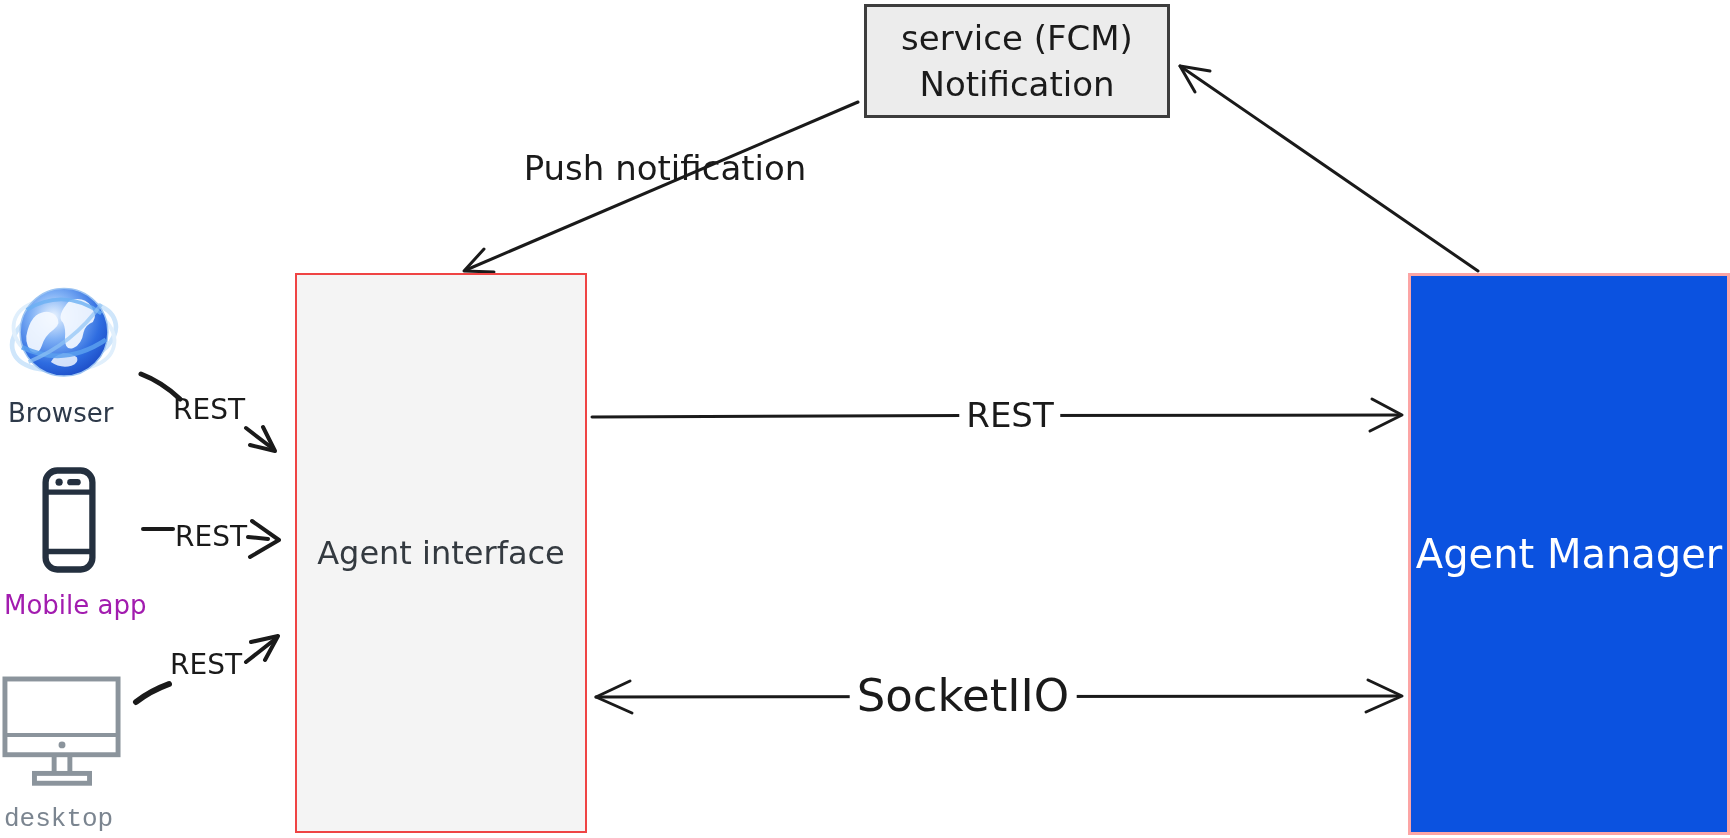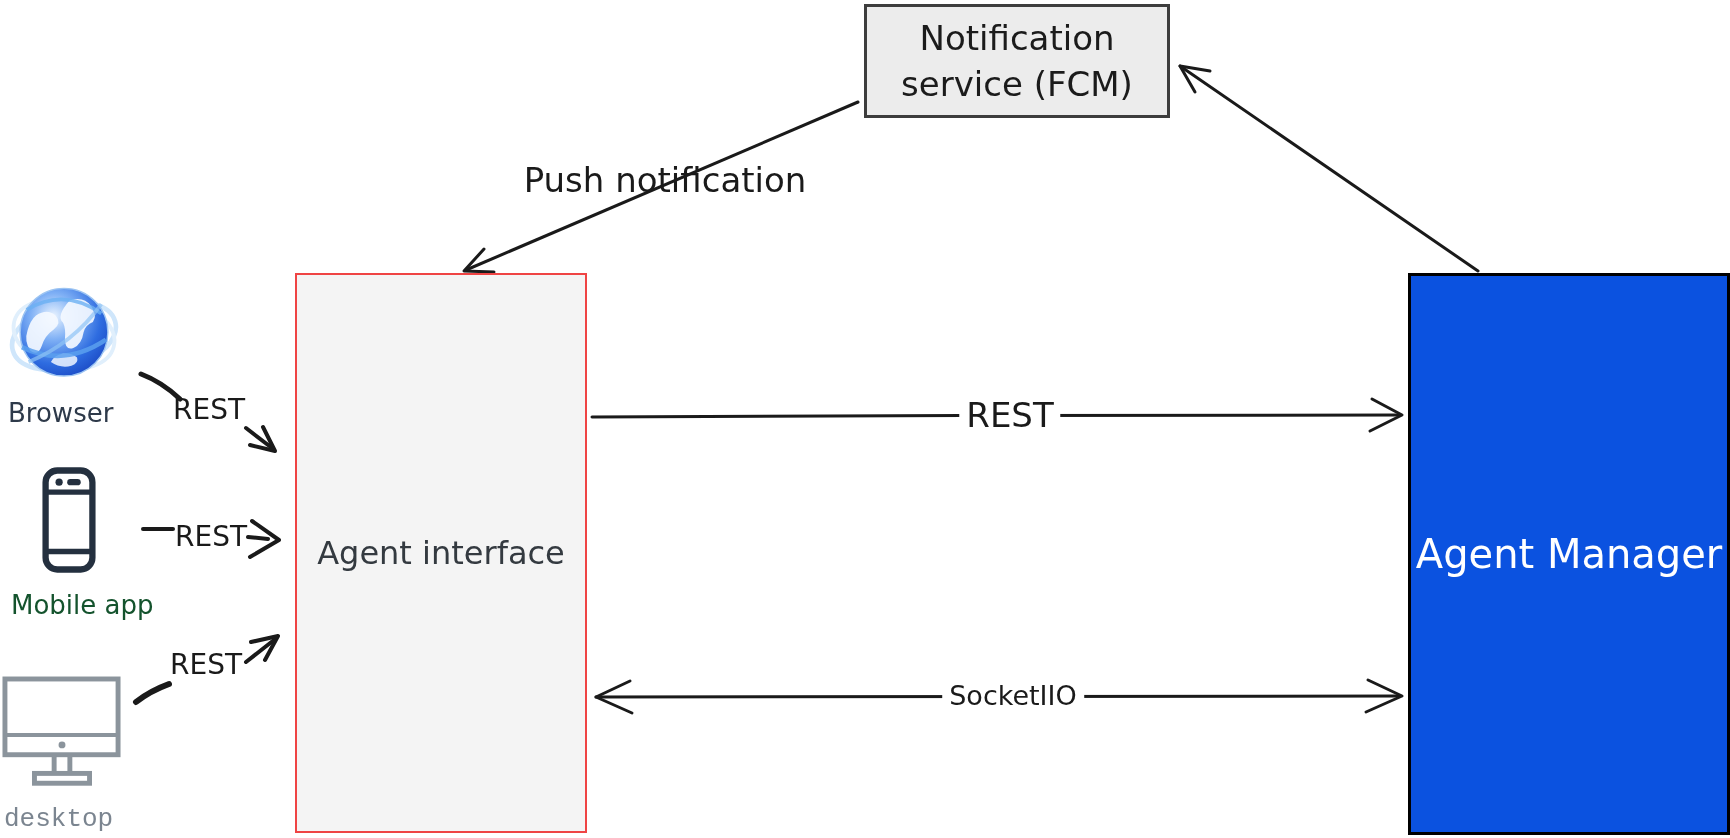--- a/index.html
+++ b/index.html
@@ -28,55 +28,55 @@
     background: #ececec; border: 3px solid #3d3d3d;
     color: #1b1b1b; font-size: 34px; line-height: 46px;
   }
   .node-interface {
     left: 295px; top: 273px; width: 292px; height: 560px;
     background: #f4f4f4; border: 2px solid #ef4444;
     color: #343a40; font-size: 32px;
   }
   .node-manager {
     left: 1408px; top: 273px; width: 322px; height: 562px;
-    background: #0b52e0; border: 3px solid #000000;
+    background: #0b52e0; border: 3px solid #fca5a5;
     color: #ffffff; font-size: 40px;
   }
 
   .edge-label {
     position: absolute;
     transform: translate(-50%, -50%);
     z-index: 3;
     color: #1a1a1a;
     background: #ffffff;
     padding: 2px 7px;
     white-space: nowrap;
   }
   .edge-label.plain { background: transparent; padding: 0; }
-  .lbl-push   { left: 665px;  top: 180px; font-size: 34px; }
+  .lbl-push   { left: 665px;  top: 168px; font-size: 34px; }
   .lbl-rest   { left: 1010px; top: 415px; font-size: 34px; }
-  .lbl-socket { left: 1013px; top: 695px; font-size: 27px; }
+  .lbl-socket { left: 963px; top: 695px; font-size: 45px; }
   .lbl-rest-browser { left: 209px; top: 409px; font-size: 28px; }
   .lbl-rest-mobile  { left: 211px; top: 536px; font-size: 28px; }
   .lbl-rest-desktop { left: 206px; top: 664px; font-size: 28px; }
 
   .client-icon { position: absolute; z-index: 2; }
   .icon-browser { left: 8px;  top: 276px; }
   .icon-mobile  { left: 42px; top: 464px; }
   .icon-desktop { left: 2px;  top: 676px; }
 
   .client-label {
     position: absolute;
     z-index: 2;
     text-align: left;
     font-size: 26px;
     white-space: nowrap;
   }
   .lbl-browser { left: 8px;  top: 398px; width: 112px; color: #2e3a4a; }
-  .lbl-mobile  { left: 11px;  top: 590px; width: 132px; color: #14532d; }
+  .lbl-mobile  { left: 4px;  top: 590px; width: 132px; color: #a21caf; }
   .lbl-desktop { left: 4px;  top: 804px; width: 118px; color: #7b8590; font-family: Liberation Mono, monospace; }
 </style>
 </head>
 <body>
 
 <div id="canvas">
 
   <svg id="wires" width="1730" height="838" viewBox="0 0 1730 838" fill="none" stroke="#1a1a1a" stroke-width="3" stroke-linecap="round" stroke-linejoin="round">
 
     <g>
@@ -113,22 +113,22 @@
     </g>
 
     <g stroke-width="4">
       <path d="M136 702 Q150 691 169 684" stroke-width="6"></path>
       <path d="M246 662 L274 640"></path>
       <path d="M265 660 L278 636 L251 642"></path>
     </g>
   </svg>
 
   <div class="node node-notification">
+    <span>service (FCM)</span>
     <span>Notification</span>
-    <span>service (FCM)</span>
   </div>
 
   <div class="node node-interface">
     <span>Agent interface</span>
   </div>
 
   <div class="node node-manager">
     <span>Agent Manager</span>
   </div>
 

